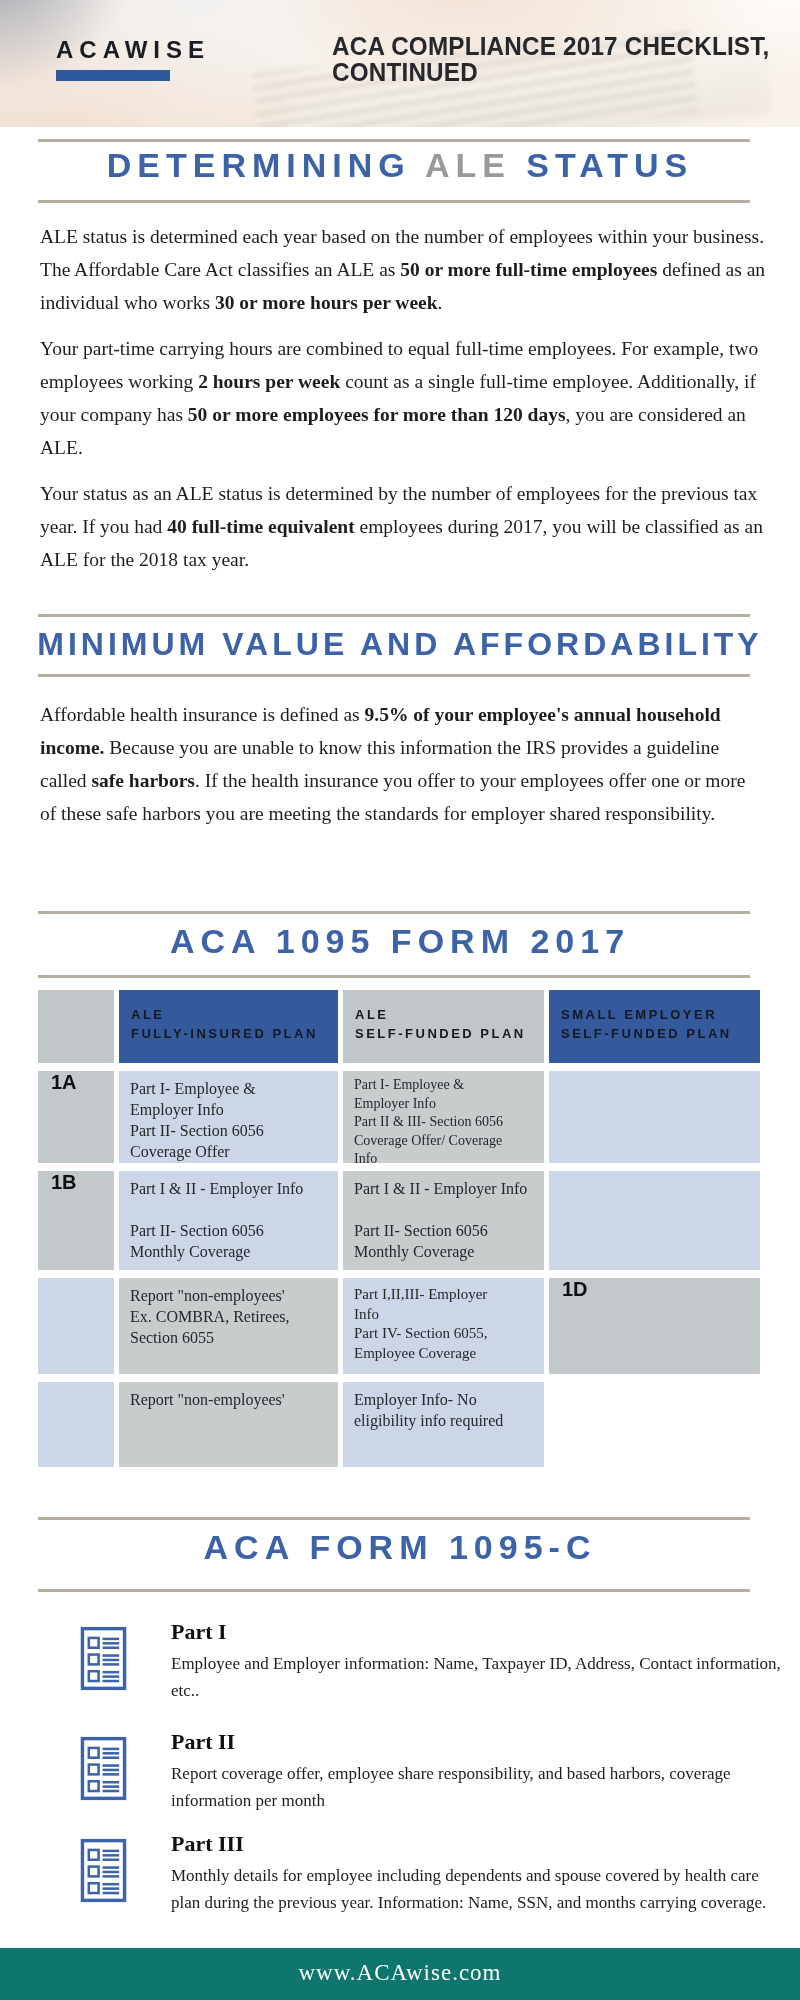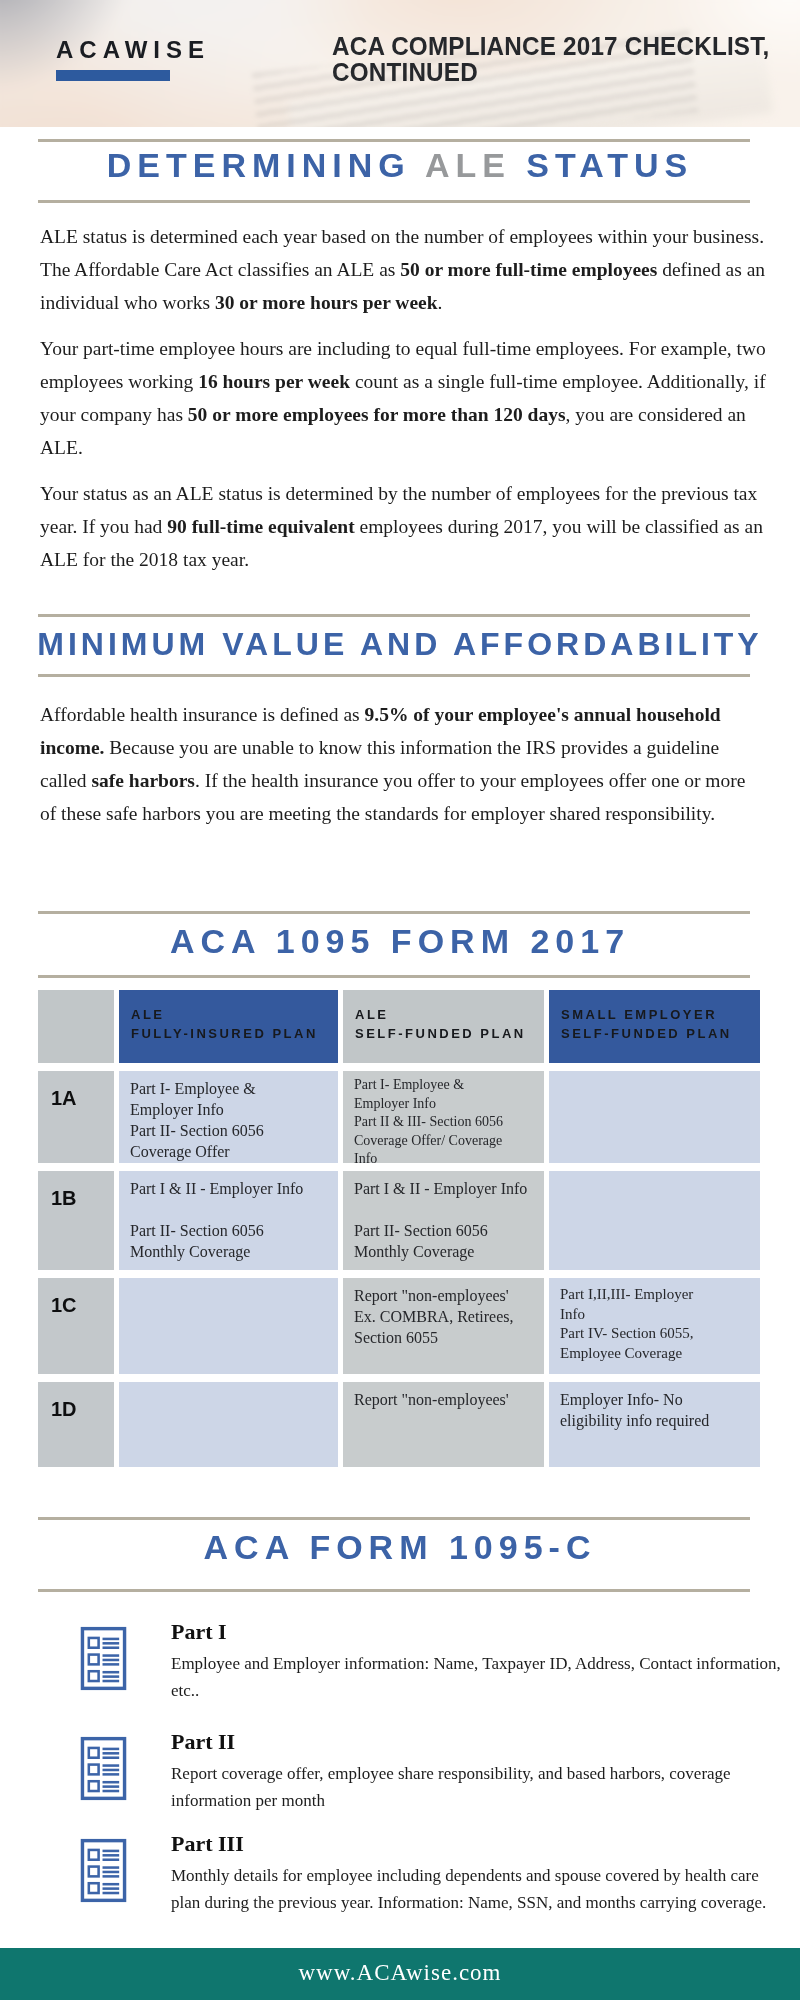--- a/index.html
+++ b/index.html
@@ -45,21 +45,21 @@
   .aca-table{position:absolute;left:38px;top:990px;display:grid;
       grid-template-columns:76px 219px 201px 211px;
       grid-template-rows:73px 92px 99px 96px 85px;
       column-gap:5px;row-gap:8px;}
   .aca-table>div{overflow:hidden;}
   .th{font-family:"Liberation Sans",sans-serif;font-weight:bold;font-size:13px;
       letter-spacing:2.5px;color:#17191d;line-height:19px;padding:15px 4px 0 12px;white-space:pre-line;}
   .th-navy{background:#34599d;}
   .th-gray{background:#c1c6c8;}
   .rowlabel{background:#c3c8cb;font-family:"Liberation Sans",sans-serif;font-weight:bold;
-      font-size:20px;color:#0e0f10;padding:16px 0 0 13px;}
+      font-size:20px;color:#0e0f10;padding:0 0 0 13px;}
   .cell{font-size:16px;line-height:21px;color:#26272b;padding:7px 6px 0 11px;white-space:pre-line;}
   .c-blue{background:#cdd6e7;}
   .c-gray{background:#c8cccd;}
   .cell.small{font-size:14px;line-height:18.5px;padding-top:5px;}
   .cell.med{font-size:15px;line-height:19.5px;}
 
   
   .part{position:absolute;left:52px;display:flex;width:716px;padding-left:28px;}
   .part-icon{width:47px;height:65px;margin-top:14px;flex:none;}
   .part-text{margin-left:44px;padding-top:6px;width:615px;}
@@ -89,22 +89,22 @@
       <div>ACA COMPLIANCE 2017 CHECKLIST,</div>
       <div>CONTINUED</div>
     </div>
   </div>
 
   <div class="divider" style="top:139px"></div>
   <div class="h-section" style="top:146px"><span>DETERMINING </span><span class="gray">ALE</span><span> STATUS</span></div>
   <div class="divider" style="top:200px"></div>
 
   <div class="para" style="top:220px"><span>ALE status is determined each year based on the number of employees within your business. The Affordable Care Act classifies an ALE as </span><span class="b">50 or more full-time employees</span><span> defined as an individual who works </span><span class="b">30 or more hours per week</span><span>.</span></div>
-  <div class="para" style="top:332px"><span>Your part-time employee hours are including to equal full-time employees. For example, two employees working </span><span class="b">16 hours per week</span><span> count as a single full-time employee. Additionally, if your company has </span><span class="b">50 or more employees for more than 120 days</span><span>, you are considered an ALE.</span></div>
-  <div class="para" style="top:477px"><span>Your status as an ALE status is determined by the number of employees for the previous tax year. If you had </span><span class="b">90 full-time equivalent</span><span> employees during 2017, you will be classified as an ALE for the 2018 tax year.</span></div>
+  <div class="para" style="top:332px"><span>Your part-time carrying hours are combined to equal full-time employees. For example, two employees working </span><span class="b">2 hours per week</span><span> count as a single full-time employee. Additionally, if your company has </span><span class="b">50 or more employees for more than 120 days</span><span>, you are considered an ALE.</span></div>
+  <div class="para" style="top:477px"><span>Your status as an ALE status is determined by the number of employees for the previous tax year. If you had </span><span class="b">40 full-time equivalent</span><span> employees during 2017, you will be classified as an ALE for the 2018 tax year.</span></div>
 
   <div class="divider" style="top:614px"></div>
   <div class="h-section h-small" style="top:626px"><span>MINIMUM VALUE AND AFFORDABILITY</span></div>
   <div class="divider" style="top:674px"></div>
 
   <div class="para" style="top:698px;width:718px"><span>Affordable health insurance is defined as </span><span class="b">9.5% of your employee's annual household income.</span><span> Because you are unable to know this information the IRS provides a guideline called </span><span class="b">safe harbors</span><span>. If the health insurance you offer to your employees offer one or more of these safe harbors you are meeting the standards for employer shared responsibility.</span></div>
 
   <div class="divider" style="top:911px"></div>
   <div class="h-section" style="top:922px"><span>ACA 1095 FORM 2017</span></div>
   <div class="divider" style="top:975px"></div>
@@ -134,21 +134,20 @@
     <div class="cell c-blue">Part I &amp; II - Employer Info
 
 Part II- Section 6056
 Monthly Coverage</div>
     <div class="cell c-gray">Part I &amp; II - Employer Info
 
 Part II- Section 6056
 Monthly Coverage</div>
     <div class="cell c-blue"></div>
 
-    <div class="rowlabel">1C</div>
     <div class="cell c-blue"></div>
     <div class="cell c-gray">Report "non-employees'
 Ex. COMBRA, Retirees,
 Section 6055</div>
     <div class="cell c-blue med">Part I,II,III- Employer
 Info
 Part IV- Section 6055,
 Employee Coverage</div>
 
     <div class="rowlabel">1D</div>

